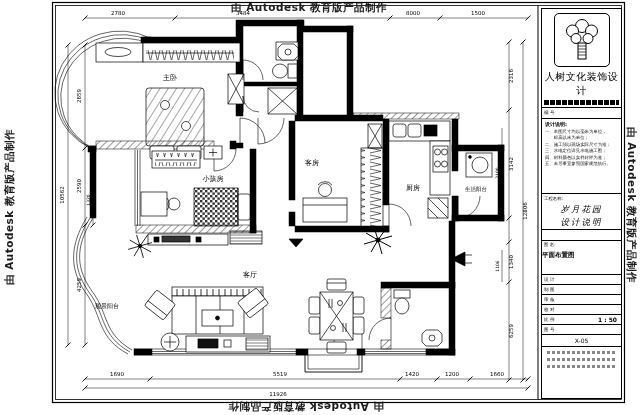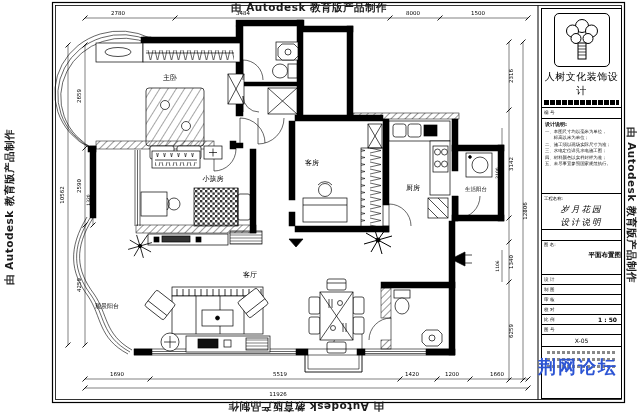--- a/index.html
+++ b/index.html
@@ -27,21 +27,21 @@
   #tb .coderow{font-size:4.5px;border-top:1px solid #000;border-bottom:1px solid #000;
       padding:2px 2px;height:6px;margin-top:2px;}
   #tb .notes{border-bottom:1px solid #000;padding:2px 3px;height:70px;}
   #tb .notes .nt{font-size:5px;font-weight:bold;margin-bottom:2px;}
   #tb .notes .nl{font-size:4.4px;line-height:1.45;color:#111;}
   #tb .projlabel{font-size:4.4px;padding:2px 2px 0;height:7px;}
   #tb .projname{font-family:"DejaVu Serif",serif;font-style:italic;font-size:8.5px;
       text-align:center;line-height:1.5;letter-spacing:2px;}
   #tb .thinrow{height:8px;border-top:1px solid #000;font-size:4.4px;padding:1px 2px;}
   #tb .dwglabel{font-size:4.4px;border-top:1px solid #000;padding:1px 2px;height:7px;}
-  #tb .dwgname{font-size:6.5px;font-weight:bold;text-align:right;padding:1px 0 14px;}
+  #tb .dwgname{font-size:6.5px;font-weight:bold;text-align:left;padding:1px 0 14px;}
   #tb table{width:100%;border-collapse:collapse;}
   #tb td{border-top:1px solid #000;font-size:4.5px;height:9px;padding:0 2px;}
   #tb td.val{font-size:6px;font-weight:bold;text-align:right;padding-right:4px;}
   #tb .dno{border-top:1px solid #000;font-size:6px;text-align:center;padding:2px 0;}
   #tb .btm{border-top:1px solid #000;height:24px;}
   #tb .tl{height:3px;background:repeating-linear-gradient(90deg,#888 0 3px,transparent 3px 5px);
       margin:4px 5px 0;}
 </style>
 </head>
 <body>
@@ -511,15 +511,14 @@
     <div class="tl"></div>
     <div class="tl"></div>
     <div class="tl"></div>
   </div>
 </div>
 
 <div class="wm wm-top">由 Autodesk 教育版产品制作</div>
 <div class="wm wm-bottom">由 Autodesk 教育版产品制作</div>
 <div class="wm wm-left">由 Autodesk 教育版产品制作</div>
 <div class="wm wm-right">由 Autodesk 教育版产品制作</div>
-<div class="forum-cn">荆网论坛</div>
 
 </div>
 
 </body></html>

